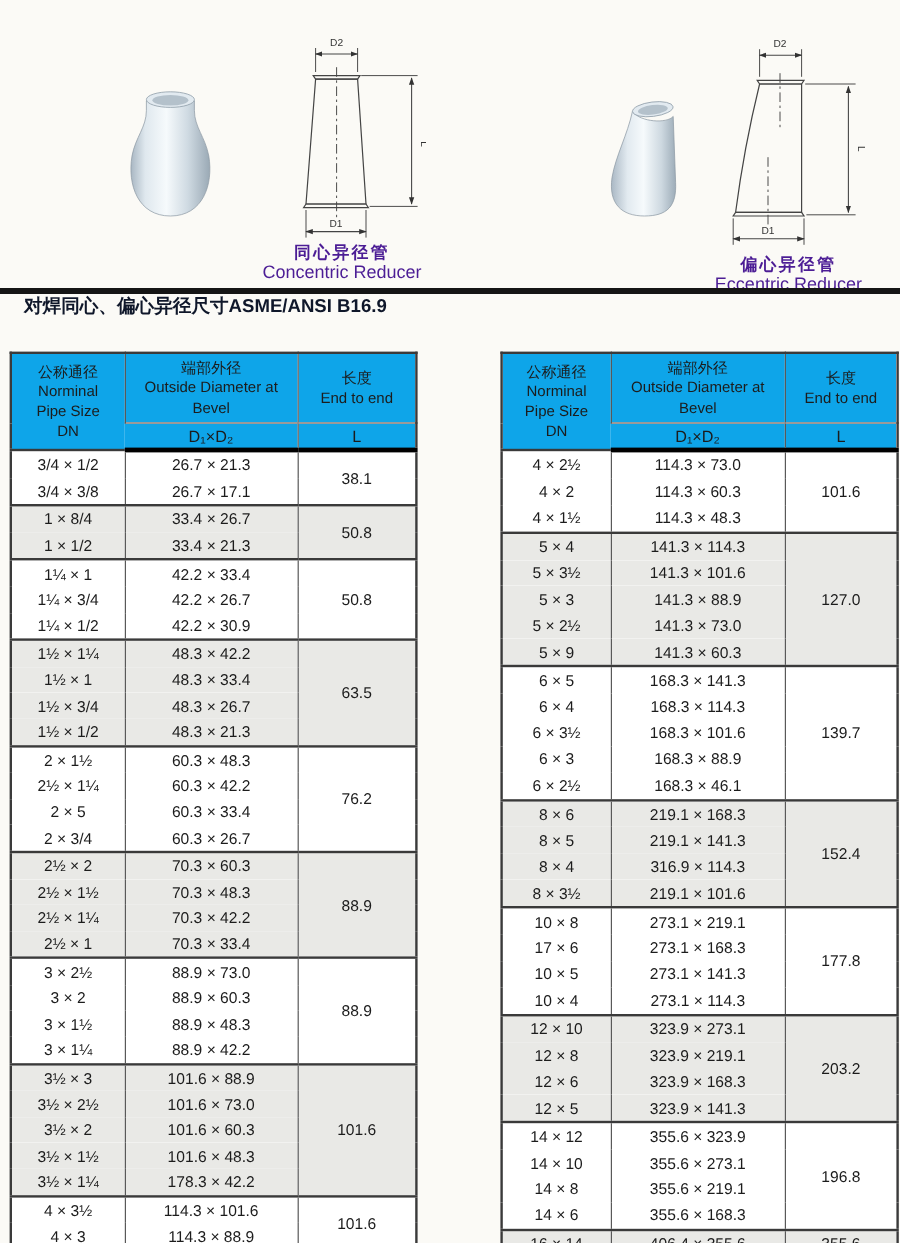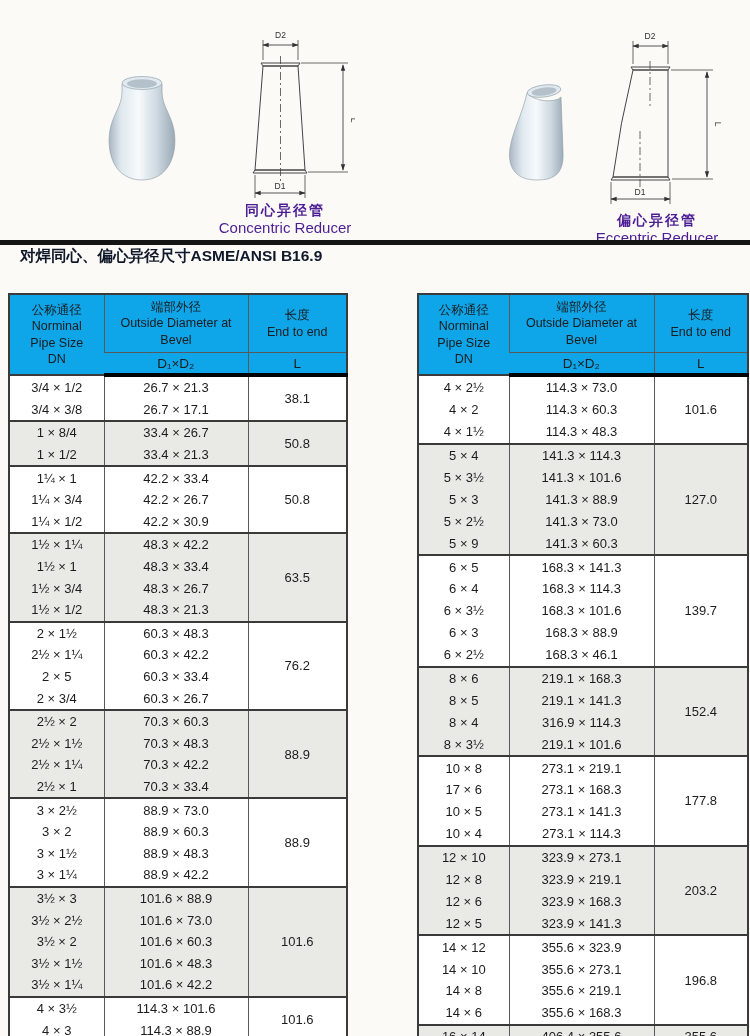--- a/index.html
+++ b/index.html
@@ -287,21 +287,21 @@
       <tr class="shade">
         <td>3½ × 2</td>
         <td>101.6 × 60.3</td>
       </tr>
       <tr class="shade">
         <td>3½ × 1½</td>
         <td>101.6 × 48.3</td>
       </tr>
       <tr class="shade">
         <td>3½ × 1¼</td>
-        <td>101.6 × 42.2</td>
+        <td>178.3 × 42.2</td>
       </tr>
       <tr class="gstart">
         <td>4 × 3½</td>
         <td>114.3 × 101.6</td>
         <td rowspan="2">101.6</td>
       </tr>
       <tr>
         <td>4 × 3</td>
         <td>114.3 × 88.9</td>
       </tr>

